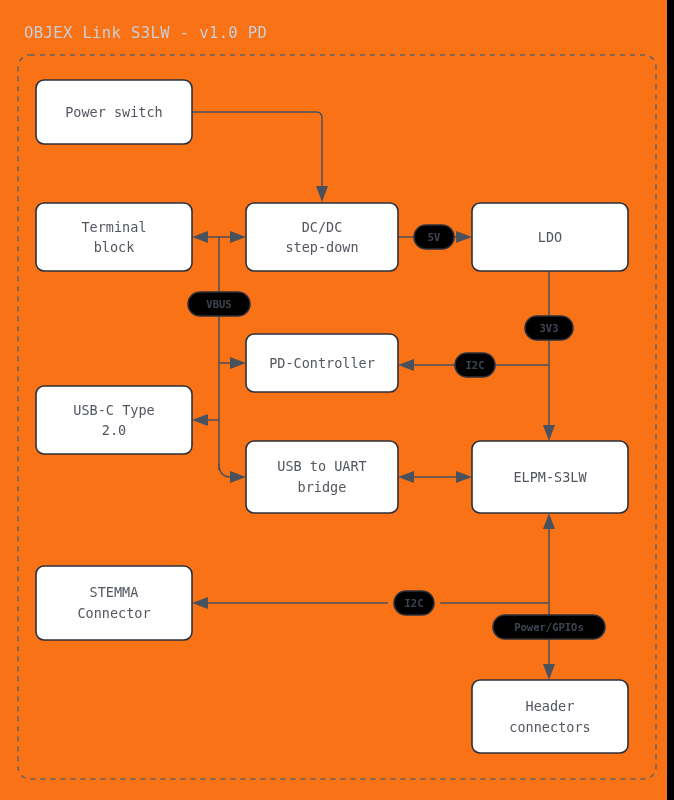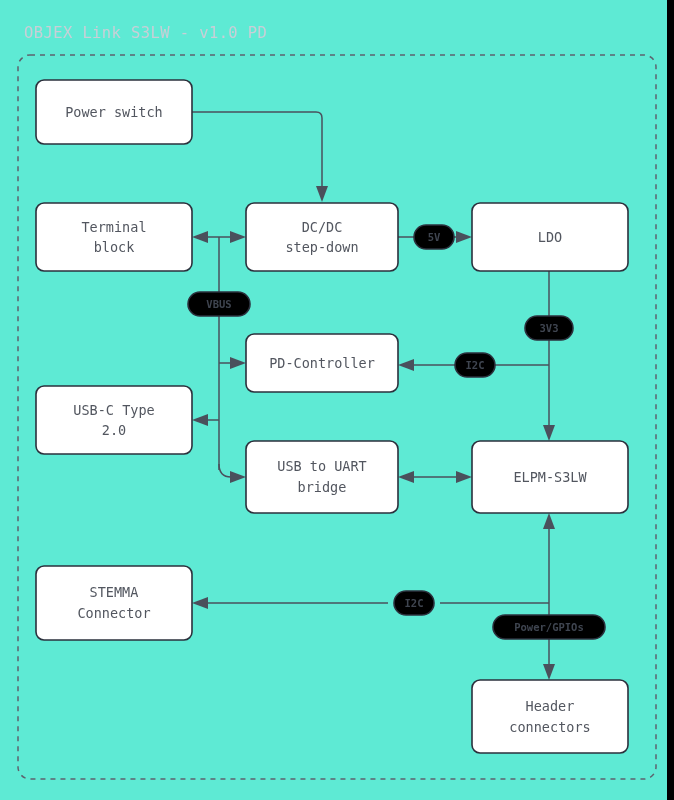--- a/index.html
+++ b/index.html
@@ -10,21 +10,21 @@
   body {
     width: 674px;
     height: 800px;
     overflow: hidden;
     font-family: "DejaVu Sans Mono", "Liberation Mono", monospace;
   }
   #stage {
     position: relative;
     width: 667px;
     height: 800px;
-    background: #5eead4;
+    background: #f97316;
   }
   svg#diagram {
     position: absolute;
     left: 0;
     top: 0;
     width: 674px;
     height: 800px;
     display: block;
   }
   .diagram-title {

